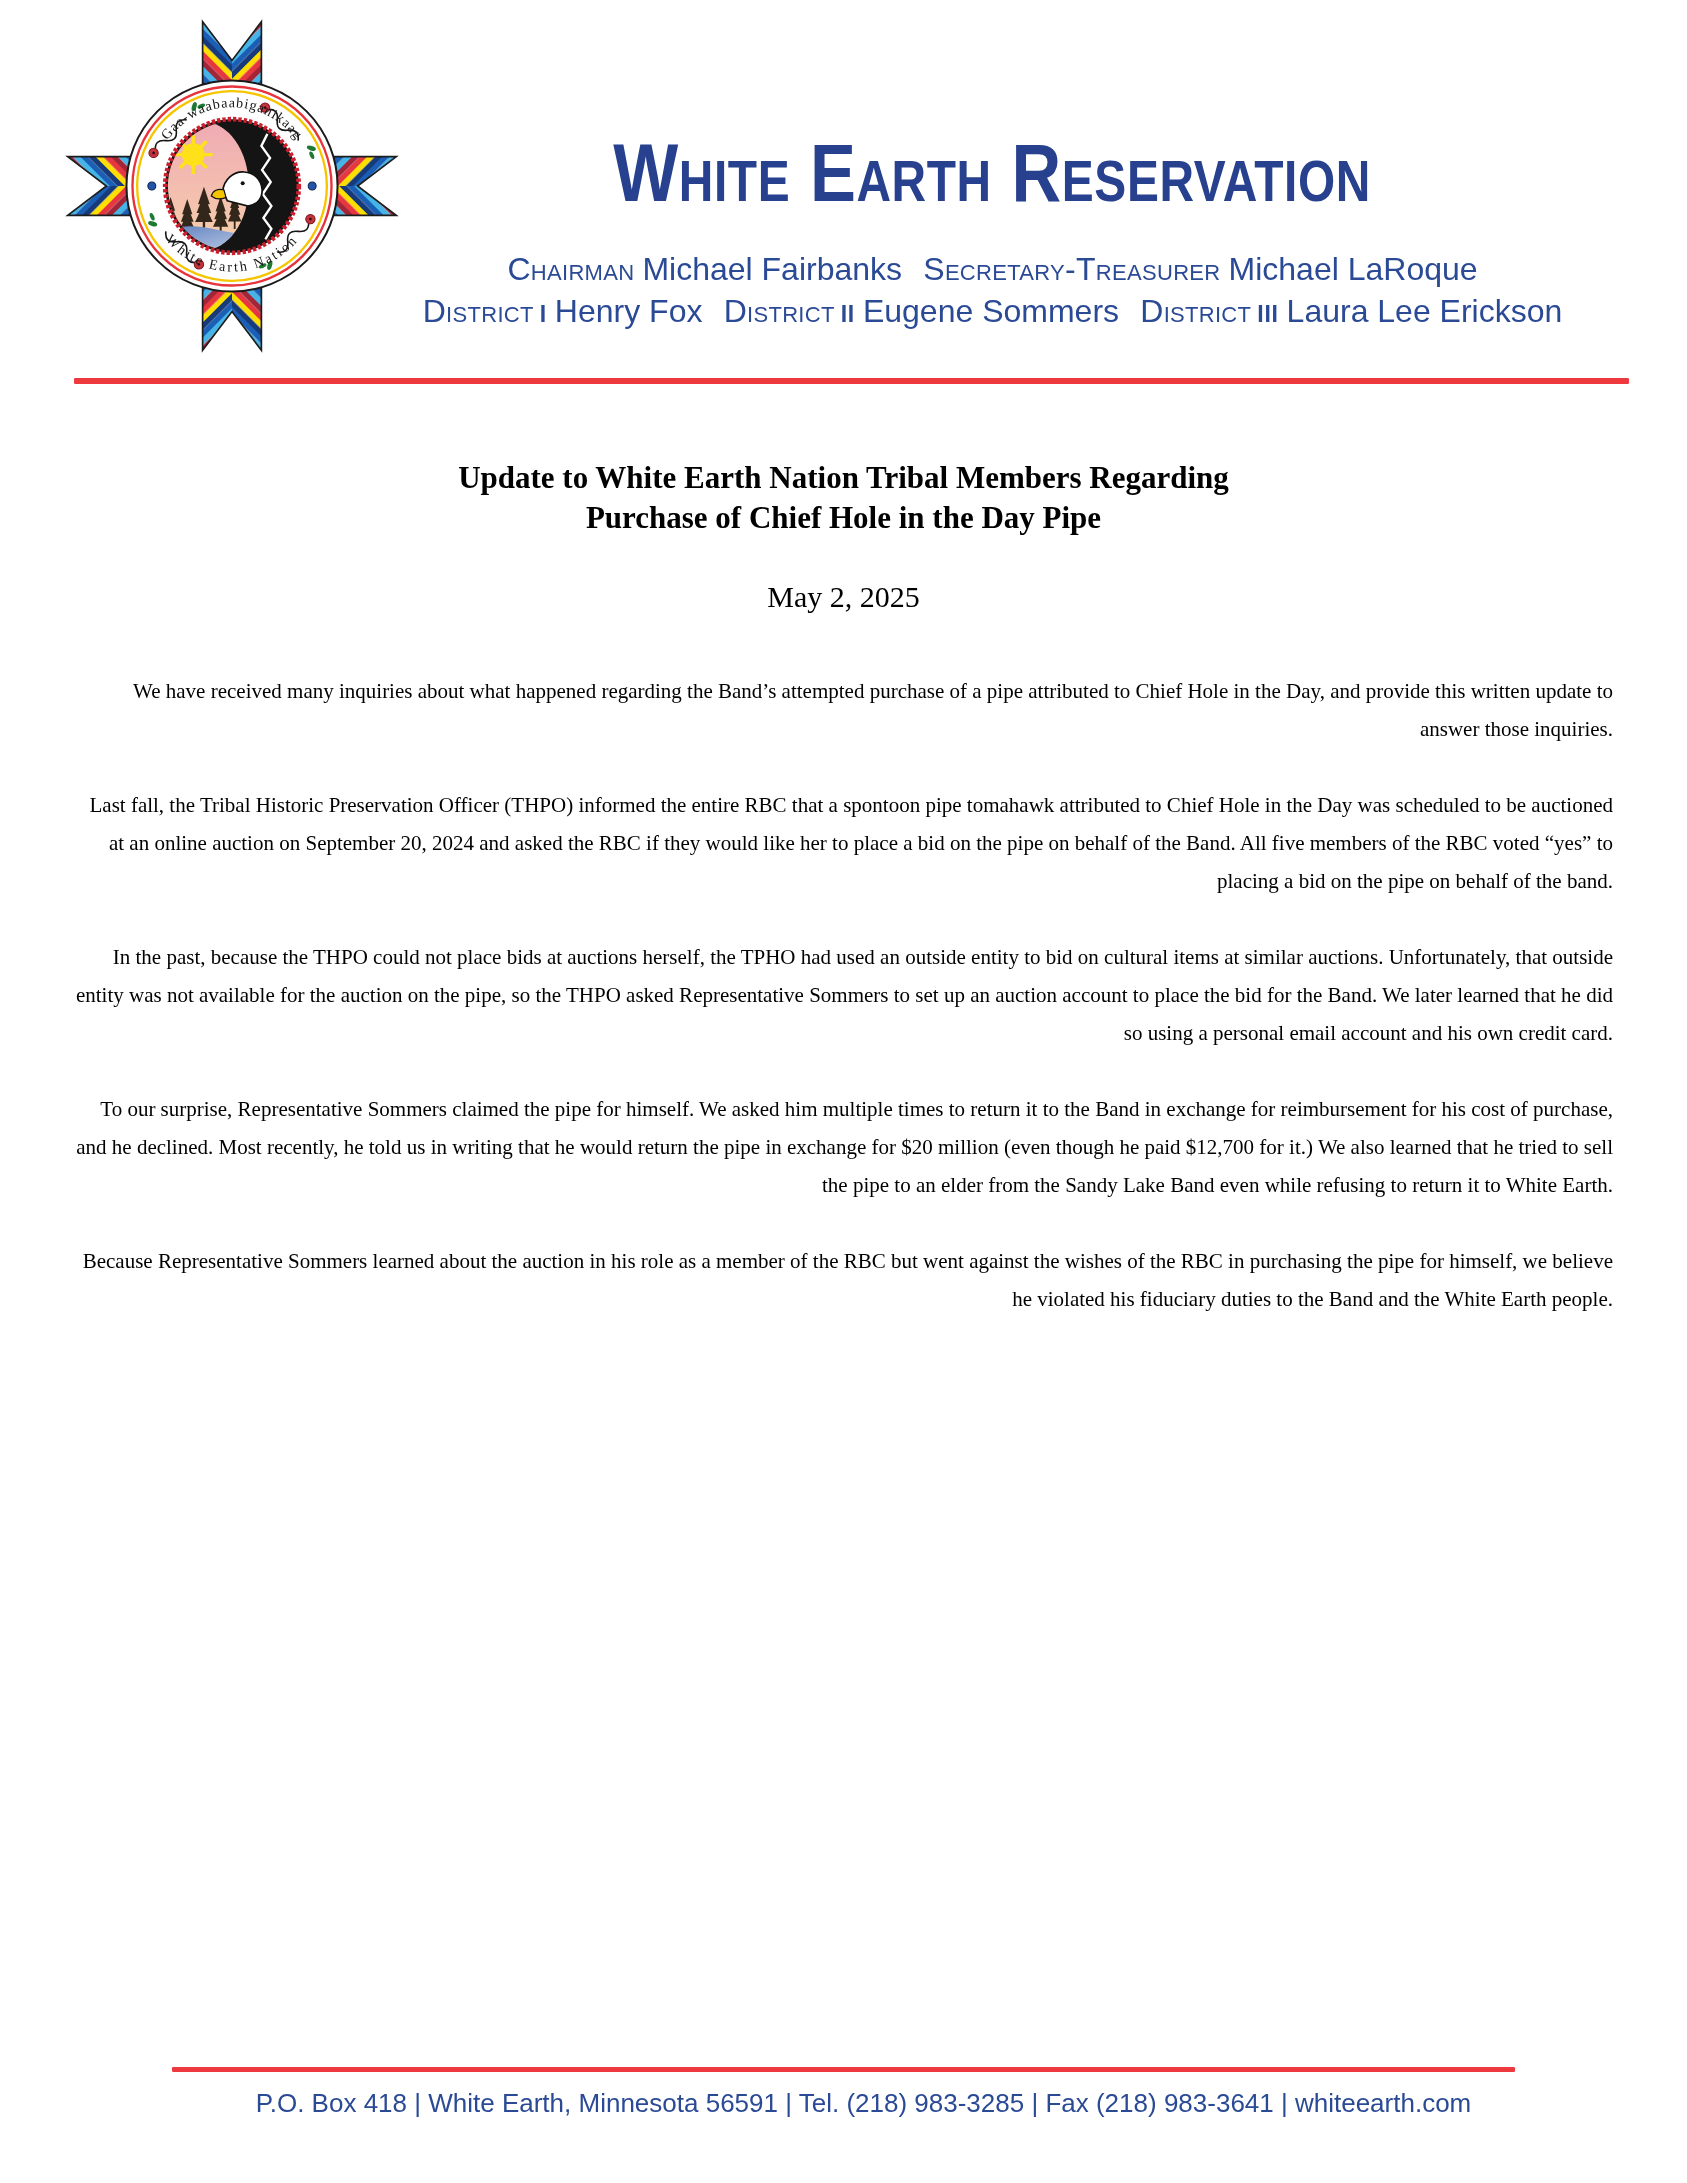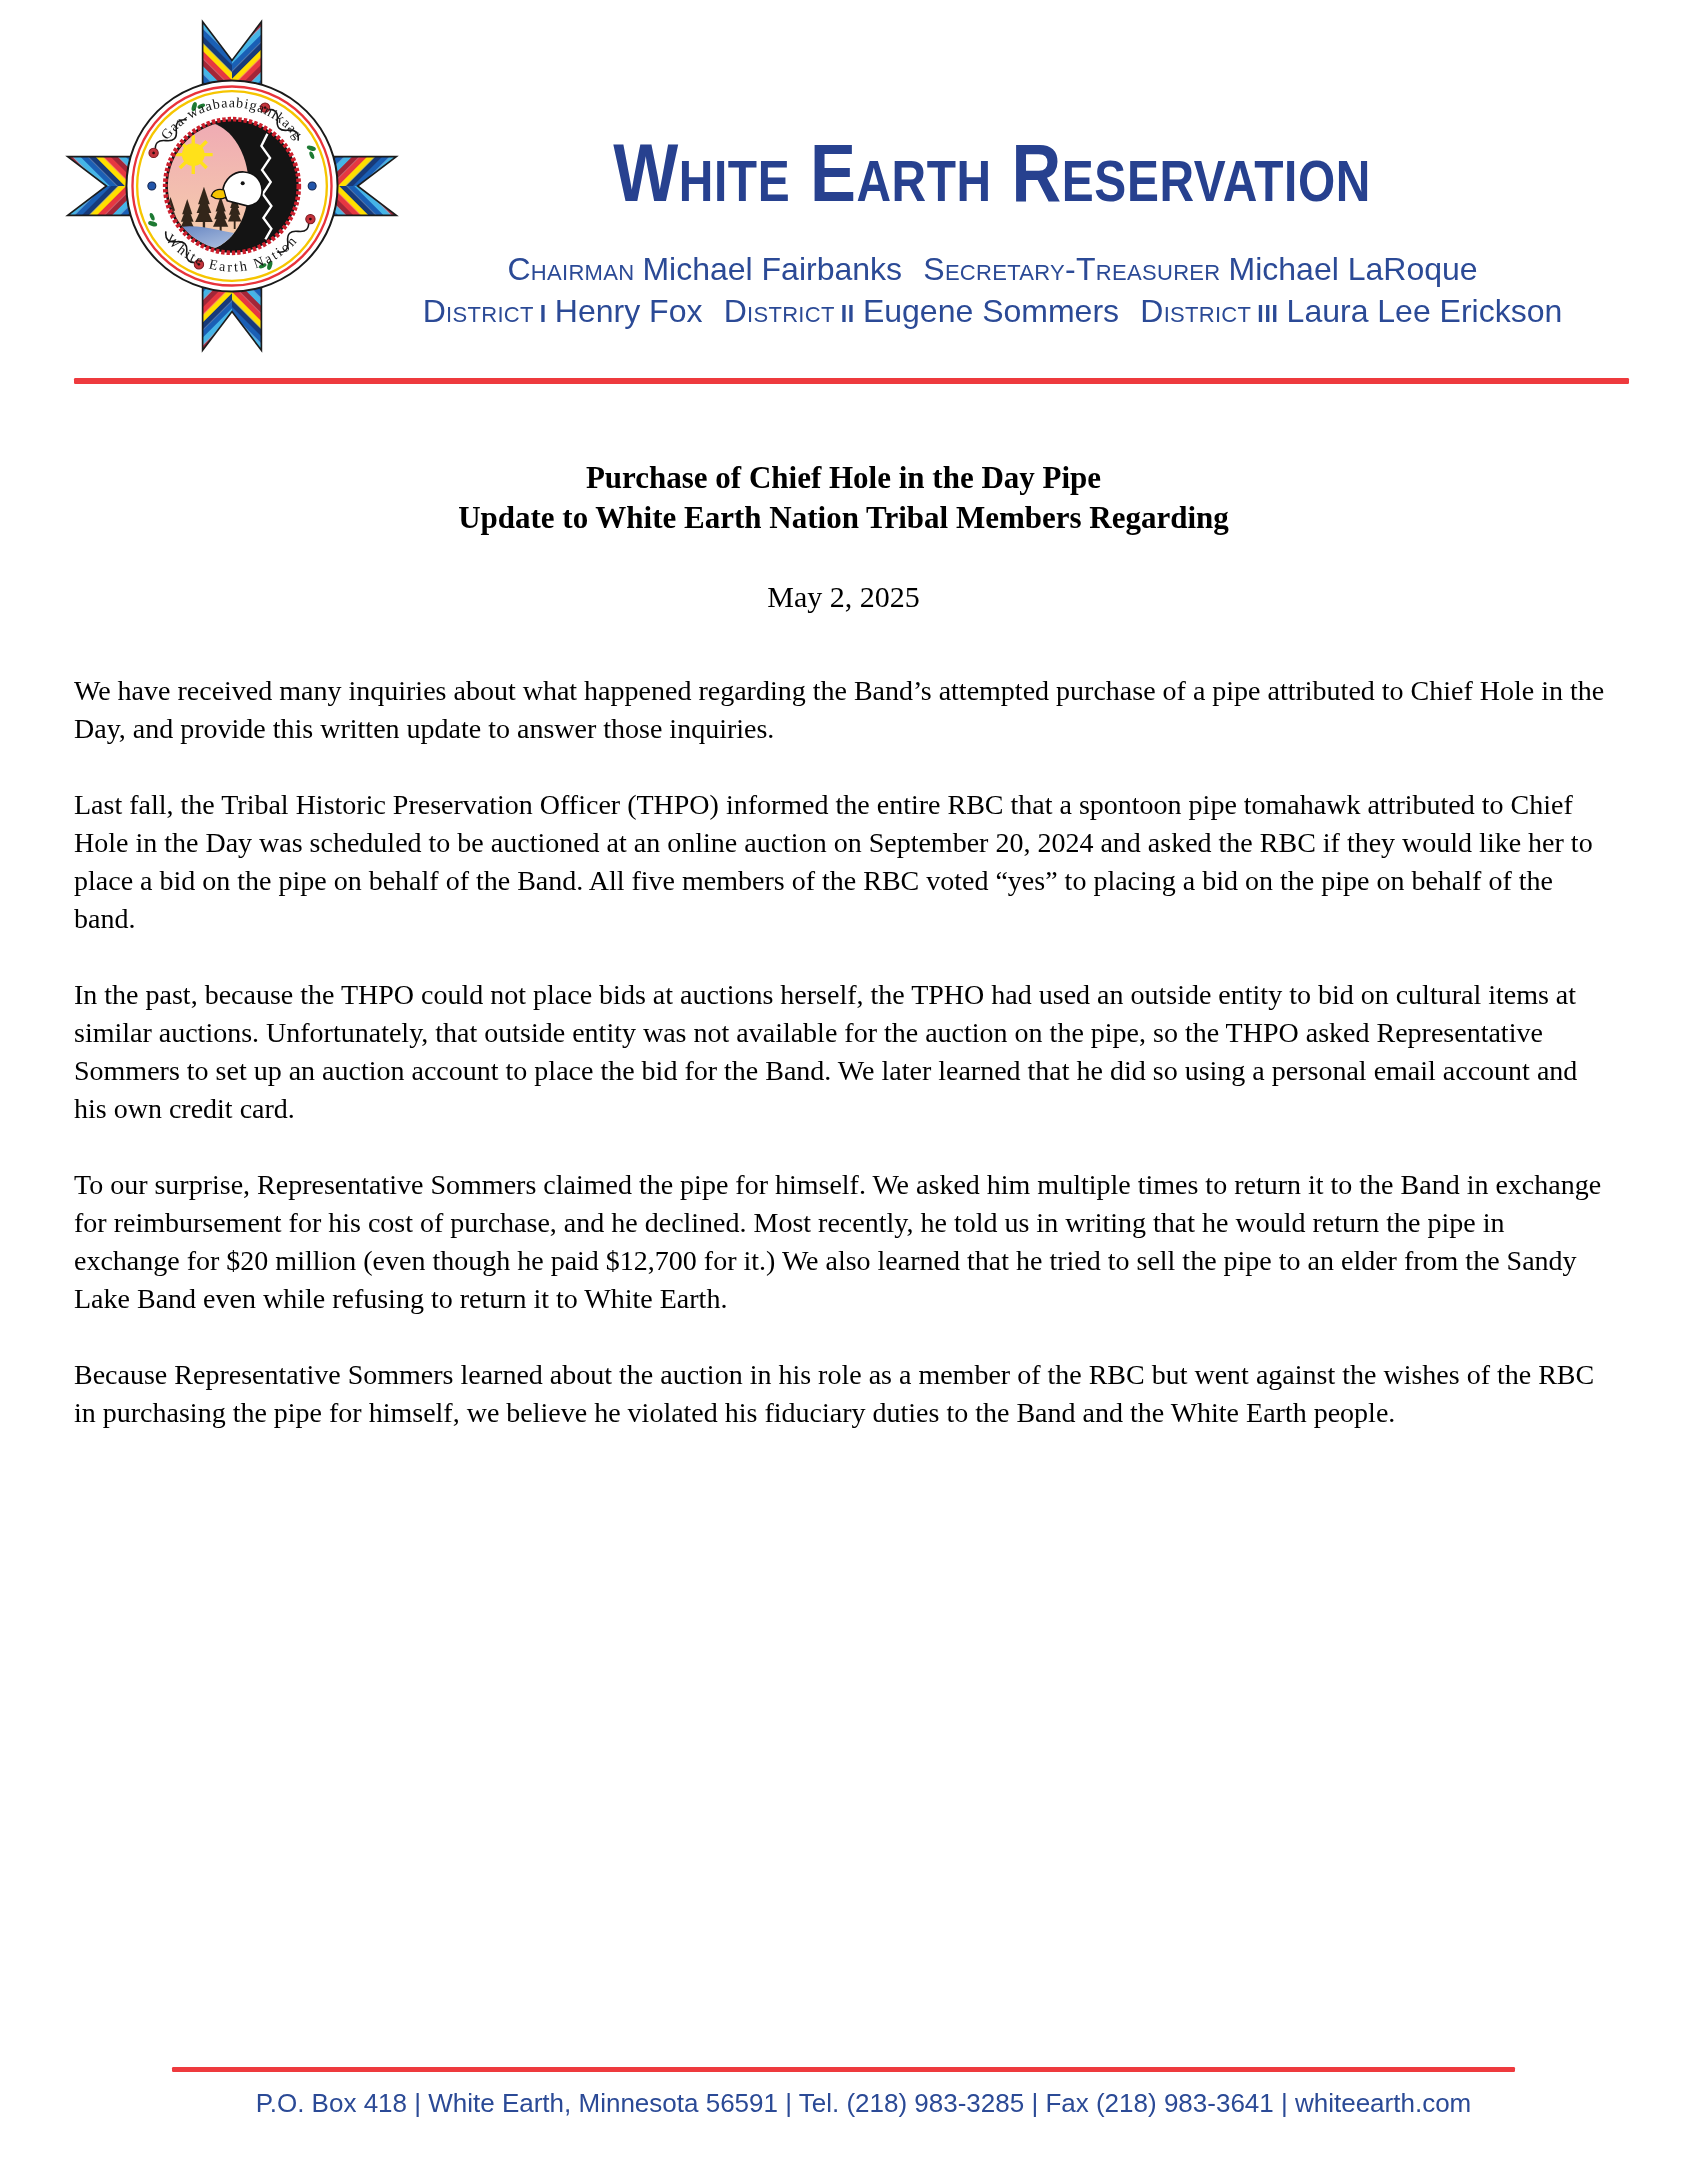--- a/index.html
+++ b/index.html
@@ -55,24 +55,24 @@
     font-weight:700;
     font-size:31px; line-height:40px;
   }
   .letter-date {
     margin-top:42px;
     text-align:center;
     font-size:30px;
   }
   .body-text { margin-top:58px; }
   .body-text p {
-    font-size:28px;
+    font-size:21px;
     line-height:38px;
     margin-bottom:38px;
-    text-align:left;
+    text-align:right;
   }
 
   
   .rule-bottom {
     position:absolute; top:2067px; left:172px;
     width:1343px; height:4.6px;
     background:#ee3a3e; border-radius:1.3px;
   }
   .footer-text {
     position:absolute; top:2088px; left:0; width:1687px;
@@ -230,22 +230,22 @@
           <span class="off-item"><span class="off-label">District</span><span class="off-num">I</span><span class="off-name">Henry Fox</span></span><span class="off-item"><span class="off-label">District</span><span class="off-num">II</span><span class="off-name">Eugene Sommers</span></span><span class="off-item"><span class="off-label">District</span><span class="off-num">III</span><span class="off-name">Laura Lee Erickson</span></span>
         </div>
       </div>
     </div>
 
     <div class="rule-top"></div>
   </div>
 
   <div class="letter">
     <div class="letter-title">
+      <div>Update to White Earth Nation Tribal Members Regarding</div>
       <div>Purchase of Chief Hole in the Day Pipe</div>
-      <div>Update to White Earth Nation Tribal Members Regarding</div>
     </div>
 
     <div class="letter-date">May 2, 2025</div>
 
     <div class="body-text">
       <p>We have received many inquiries about what happened regarding the Band’s attempted purchase of a pipe attributed to Chief Hole in the Day, and provide this written update to answer those inquiries.</p>
       <p>Last fall, the Tribal Historic Preservation Officer (THPO) informed the entire RBC that a spontoon pipe tomahawk attributed to Chief Hole in the Day was scheduled to be auctioned at an online auction on September 20, 2024 and asked the RBC if they would like her to place a bid on the pipe on behalf of the Band. All five members of the RBC voted “yes” to placing a bid on the pipe on behalf of the band.</p>
       <p>In the past, because the THPO could not place bids at auctions herself, the TPHO had used an outside entity to bid on cultural items at similar auctions. Unfortunately, that outside entity was not available for the auction on the pipe, so the THPO asked Representative Sommers to set up an auction account to place the bid for the Band. We later learned that he did so using a personal email account and his own credit card.</p>
       <p>To our surprise, Representative Sommers claimed the pipe for himself. We asked him multiple times to return it to the Band in exchange for reimbursement for his cost of purchase, and he declined. Most recently, he told us in writing that he would return the pipe in exchange for $20 million (even though he paid $12,700 for it.) We also learned that he tried to sell the pipe to an elder from the Sandy Lake Band even while refusing to return it to White Earth.</p>
       <p>Because Representative Sommers learned about the auction in his role as a member of the RBC but went against the wishes of the RBC in purchasing the pipe for himself, we believe he violated his fiduciary duties to the Band and the White Earth people.</p>

